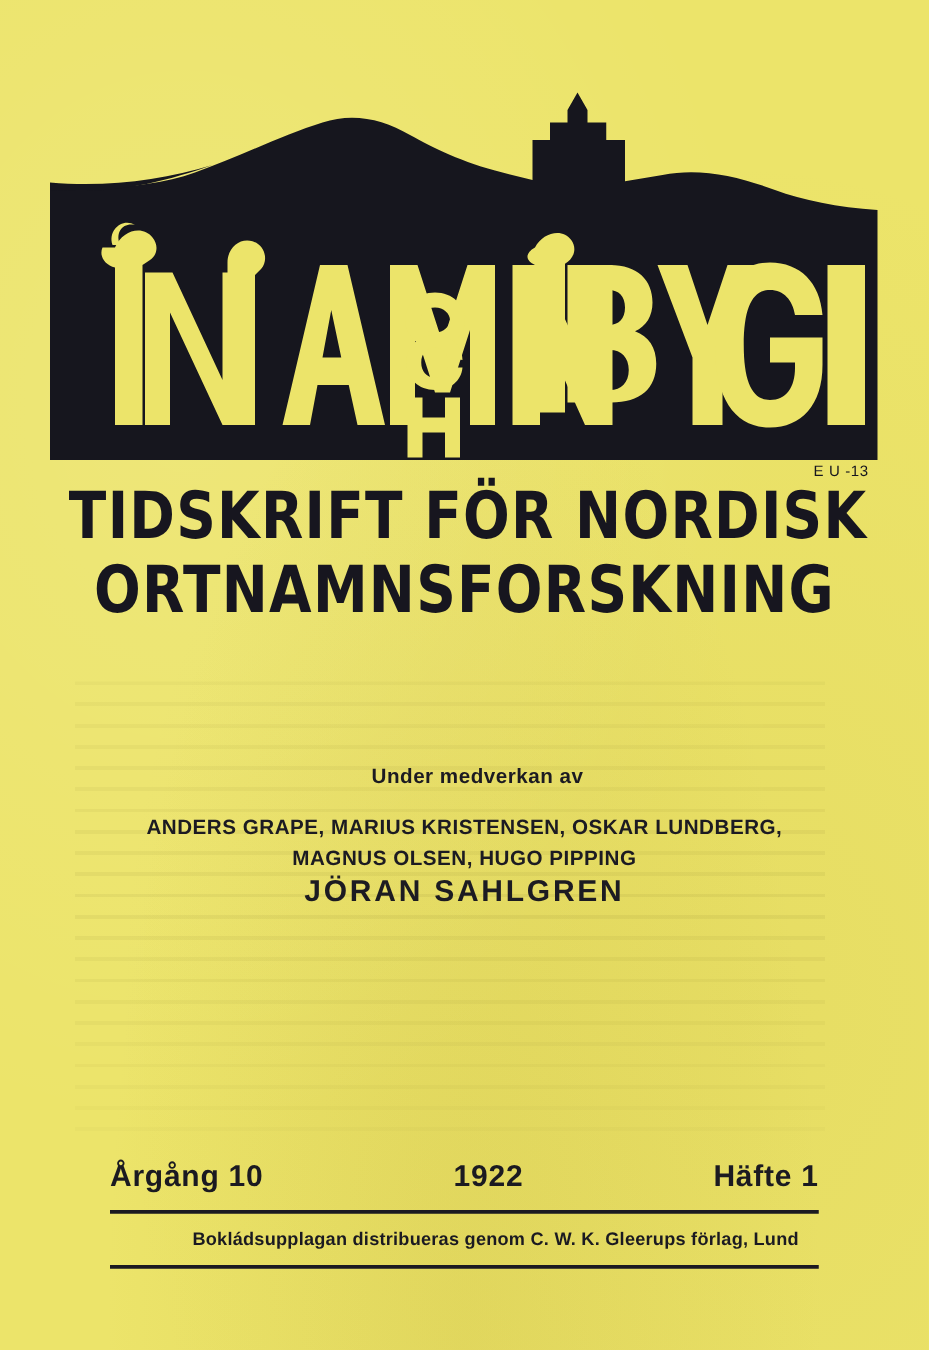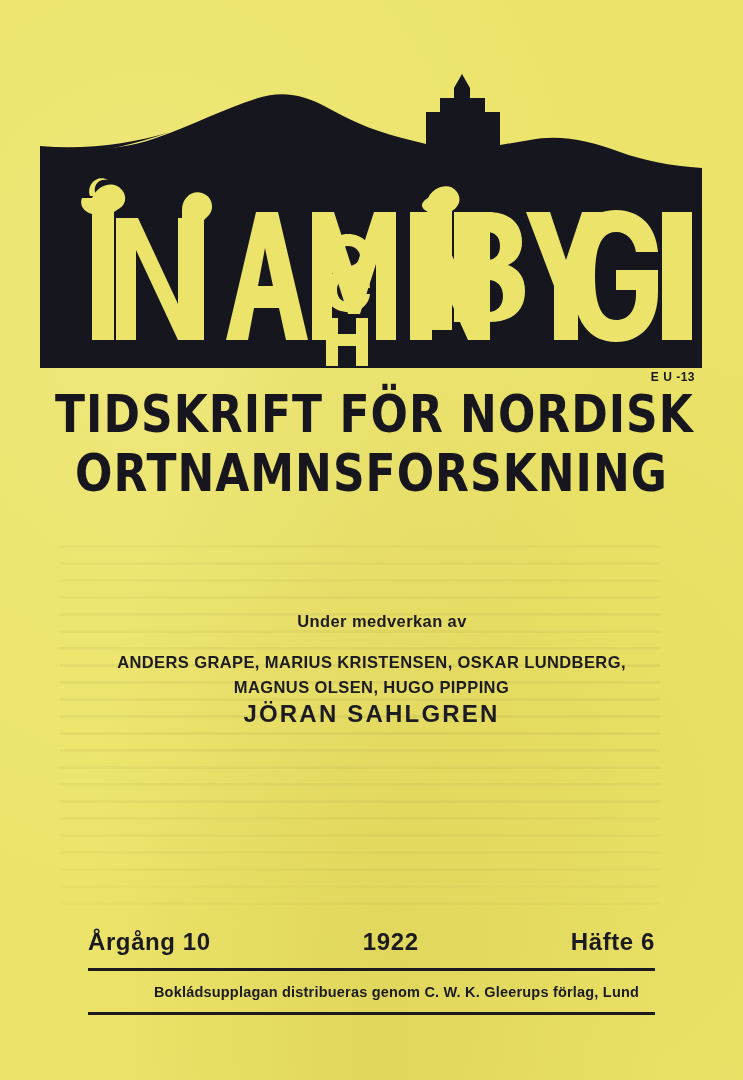--- a/index.html
+++ b/index.html
@@ -63,21 +63,21 @@
     width: 100%;
     height: 100%;
   }
 
   .artist-mark {
     position: absolute;
     right: 48px;
     top: 370px;
     font-family: "Liberation Sans", sans-serif;
     font-size: 12px;
-    font-weight: 700;
+    font-weight: 400;
     letter-spacing: 0.5px;
     color: #16161e;
   }
 
   
   .subtitle {
     position: absolute;
     left: 0;
     top: 388px;
     width: 743px;
@@ -274,20 +274,20 @@
     <div class="names">
       <div>ANDERS GRAPE, MARIUS KRISTENSEN, OSKAR LUNDBERG,</div>
       <div>MAGNUS OLSEN, HUGO PIPPING</div>
     </div>
     <div class="editor">JÖRAN SAHLGREN</div>
   </div>
 
   <div class="issue-line">
     <span>Årgång 10</span>
     <span>1922</span>
-    <span>Häfte 6</span>
+    <span>Häfte 1</span>
   </div>
 
   <div class="rule rule-top"></div>
   <div class="distributor">Bokládsupplagan distribueras genom C. W. K. Gleerups förlag, Lund</div>
   <div class="rule rule-bottom"></div>
 
 </div>
 
 </body></html>

